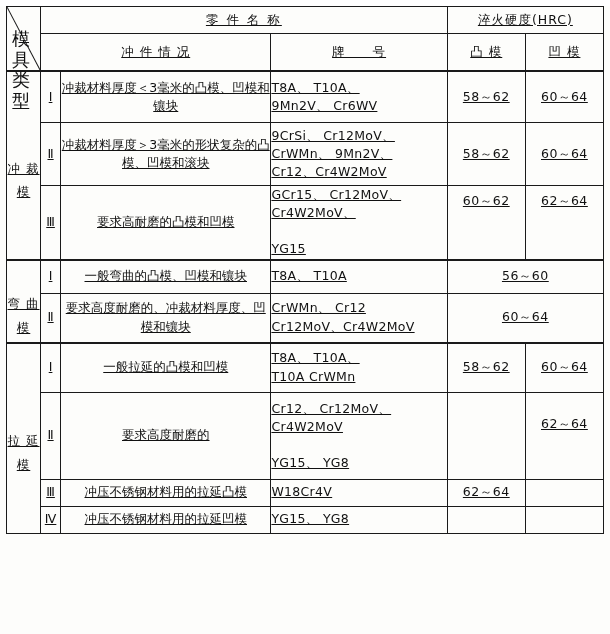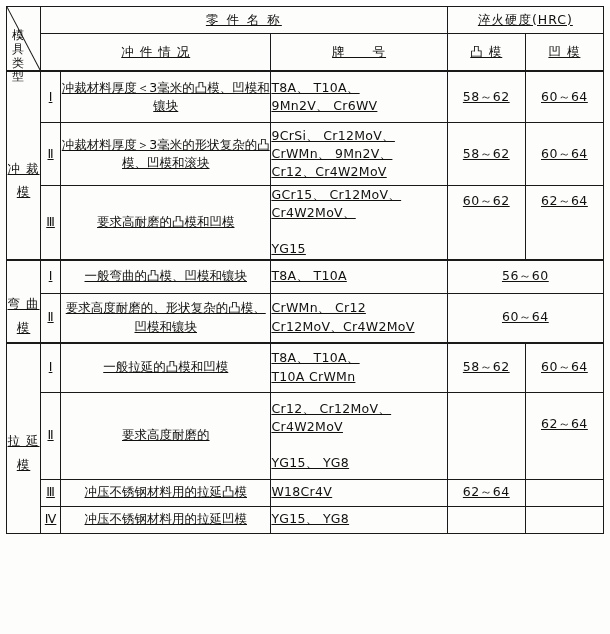--- a/index.html
+++ b/index.html
@@ -47,21 +47,21 @@
     margin-top: 41px;
   }
   .corner {
     position: relative;
     height: 62px;
   }
   .corner .cl {
     position: absolute;
     left: 5px;
     top: 22px;
-    font-size: 12px;
+    font-size: 18px;
     line-height: 1.15;
     letter-spacing: 1px;
     text-align: left;
   }
   .corner .diag {
     position: absolute;
     left: 0; top: 0;
     width: 100%; height: 100%;
     pointer-events: none;
   }
@@ -174,21 +174,21 @@
       <td class="cat thick-top" rowspan="2">
         <span>弯 曲 模</span>
       </td>
       <td class="rom thick-top">Ⅰ</td>
       <td class="desc thick-top" style="height:32px">一般弯曲的凸模、凹模和镶块</td>
       <td class="grade thick-top" style="white-space:pre-line">T8A、 T10A</td>
       <td class="hard thick-top" colspan="2">56～60</td>
     </tr>
     <tr>
       <td class="rom">Ⅱ</td>
-      <td class="desc" style="height:48px">要求高度耐磨的、形状复杂的凸模、凹模和镶块</td>
+      <td class="desc" style="height:48px">要求高度耐磨的、冲裁材料厚度、凹模和镶块</td>
       <td class="grade" style="white-space:pre-line">CrWMn、 Cr12
 Cr12MoV、Cr4W2MoV</td>
       <td class="hard" colspan="2">60～64</td>
     </tr>
 
     <tr>
       <td class="cat thick-top" rowspan="4">
         <span>拉 延 模</span>
       </td>
       <td class="rom thick-top">Ⅰ</td>

